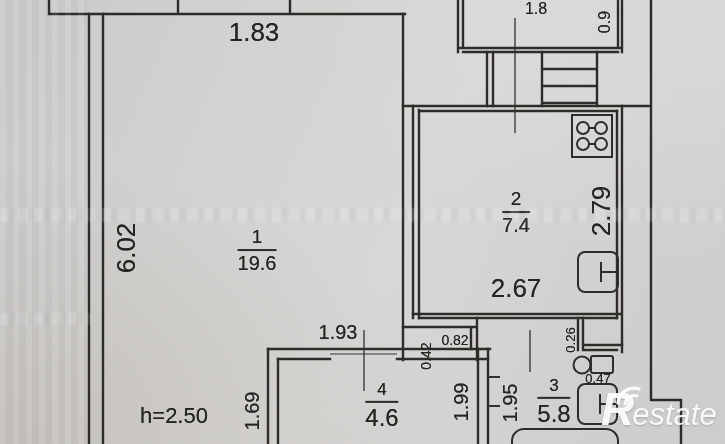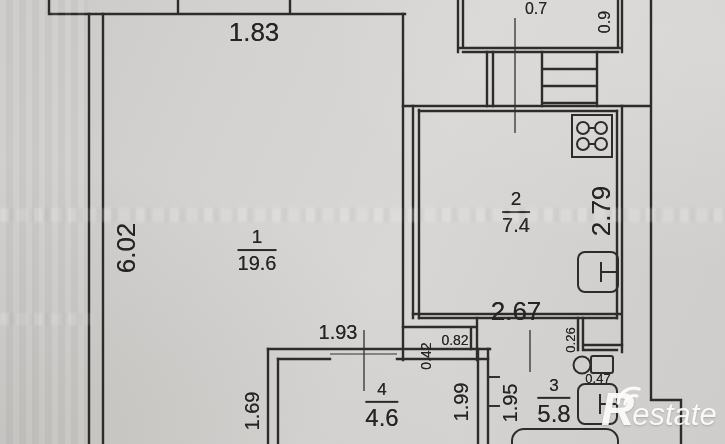--- a/index.html
+++ b/index.html
@@ -137,29 +137,30 @@
       <g>
         <rect x="512" y="429" width="106" height="40" rx="12"></rect>
       </g>
     </g>
   </svg>
 
   <div class="lbl s26" style="left:254px;top:32px">1.83</div>
   <div class="lbl s26 v" style="left:126px;top:248px">6.02</div>
   <div class="lbl s20" style="left:338px;top:332px">1.93</div>
   <div class="lbl s20 v" style="left:252px;top:411px">1.69</div>
+  <div class="lbl s22" style="left:174px;top:416px">h=2.50</div>
   <div class="lbl s14 v" style="left:426px;top:356px">0.42</div>
   <div class="lbl s14" style="left:455px;top:340px">0.82</div>
   <div class="lbl s20 v" style="left:461px;top:402px">1.99</div>
   <div class="lbl s20 v" style="left:510px;top:403px">1.95</div>
   <div class="lbl s13 v" style="left:570px;top:340px">0.26</div>
   <div class="lbl s13" style="left:598px;top:378px">0.47</div>
   <div class="lbl s26 v" style="left:601px;top:211px">2.79</div>
-  <div class="lbl s26" style="left:516px;top:311px">2.67</div>
-  <div class="lbl s16" style="left:536px;top:9px">0.7</div>
+  <div class="lbl s26" style="left:516px;top:288px">2.67</div>
+  <div class="lbl s16" style="left:536px;top:9px">1.8</div>
   <div class="lbl s16 v" style="left:605px;top:22px">0.9</div>
 
   <div class="room" style="left:257px;top:251px">
     <span class="rn">1</span>
     <span class="ra">19.6</span>
   </div>
   <div class="room" style="left:516px;top:213px">
     <span class="rn">2</span>
     <span class="ra">7.4</span>
   </div>

